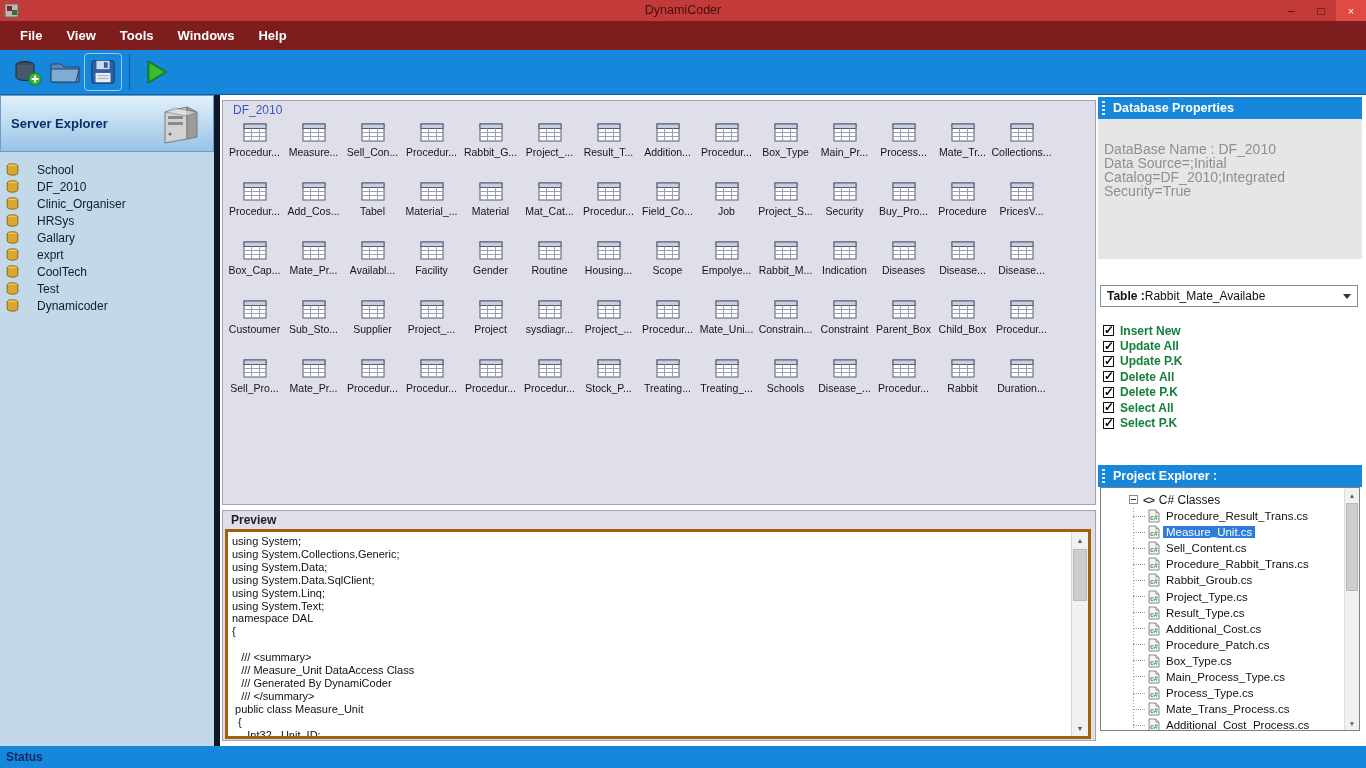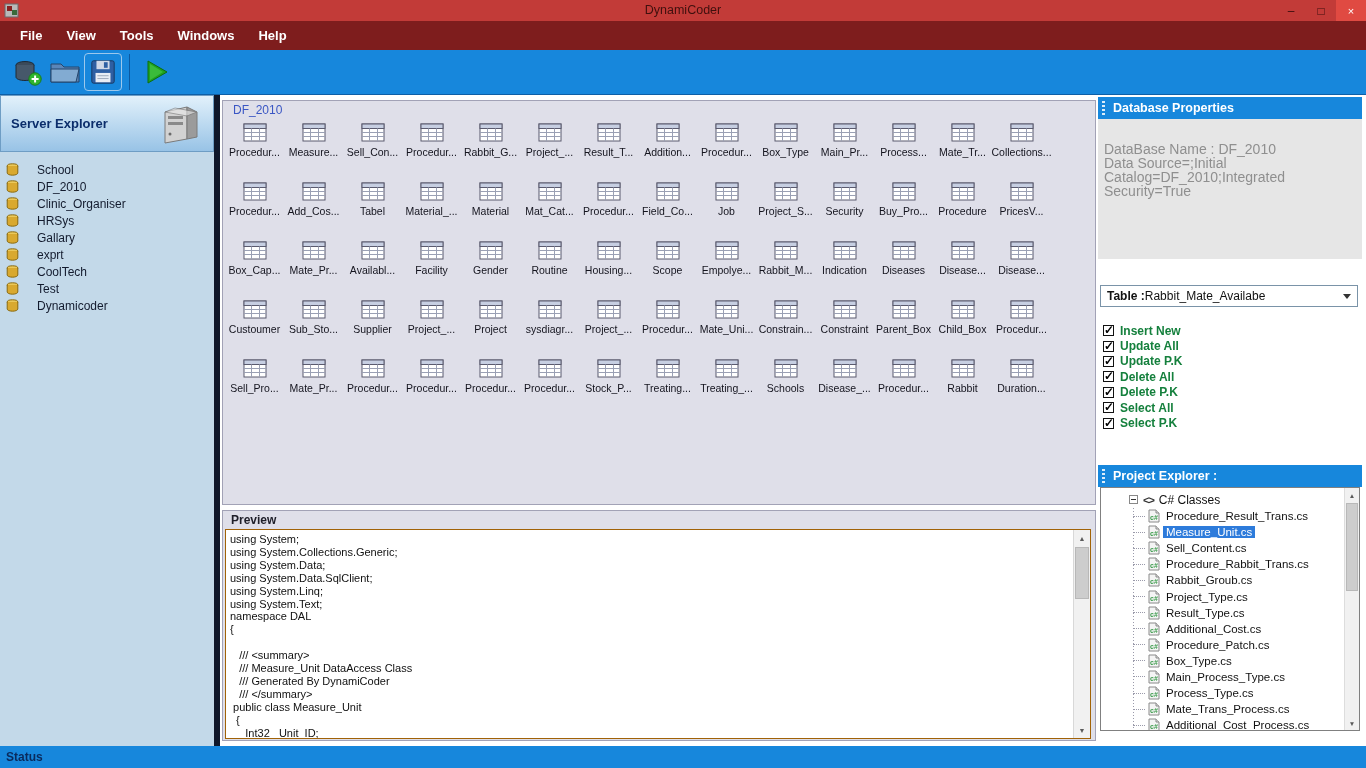--- a/index.html
+++ b/index.html
@@ -34,21 +34,21 @@
   
   .tables-group { position:absolute; left:222px; top:100px; width:874px; height:405px; background:#DFDFE9; border:1px solid #A2A2B6; }
   .group-title { position:absolute; left:10px; top:2px; font-size:12px; color:#3A56C4; }
   .tables-grid { position:absolute; left:2px; top:17px; display:grid; grid-template-columns:repeat(14, 59px); grid-auto-rows:59px; }
   .table-cell { display:flex; flex-direction:column; align-items:center; padding-top:5px; overflow:hidden; }
   .table-cell .lbl { font-size:10.5px; color:#14141E; margin-top:3px; white-space:nowrap; }
 
   
   .preview-group { position:absolute; left:222px; top:510px; width:874px; height:231px; background:#DFDFE9; border:1px solid #A2A2B6; }
   .preview-title { position:absolute; left:8px; top:2px; font-size:12px; color:#20202A;font-weight:bold; }
-  .code-box { position:absolute; left:2px; top:18px; width:866px; height:210px; background:#FFFFFF; border:1px solid #a16207; }
+  .code-box { position:absolute; left:2px; top:18px; width:866px; height:210px; background:#FFFFFF; border:3px solid #a16207; }
   .code { position:absolute; left:4px; top:3px; right:20px; bottom:0; font-size:11px; line-height:12.9px; color:#101010; white-space:pre; overflow:hidden; }
   .vscroll { position:absolute; right:0; top:0; width:17px; height:100%; background:#F1F1F1; border-left:1px solid #D8D8D8; }
   .vs-btn { position:absolute; left:0; width:100%; height:16px; display:flex; align-items:center; justify-content:center; font-size:7px; color:#5A5A5A; background:#F1F1F1; }
   .vs-btn.down { bottom:0; }
   .vs-thumb { position:absolute; left:1px; top:17px; width:14px; background:#CDCDCD; border:1px solid #B8B8B8; }
 
   
   .rheader { position:absolute; left:1098px; width:264px; height:22px; background:#1787DC; color:#ffffff; font-weight:bold; font-size:12.5px; display:flex; align-items:center; padding-left:15px; }
   .grip { position:absolute; left:4px; top:4px; width:3px; height:14px; background:repeating-linear-gradient(to bottom, rgba(255,255,255,0.85) 0 2px, transparent 2px 4px); }
   .db-content { position:absolute; left:1098px; top:119px; width:264px; height:140px; background:#E6E6E6; color:#8F8F8F; font-size:14px; line-height:14px; padding:23px 6px; }

